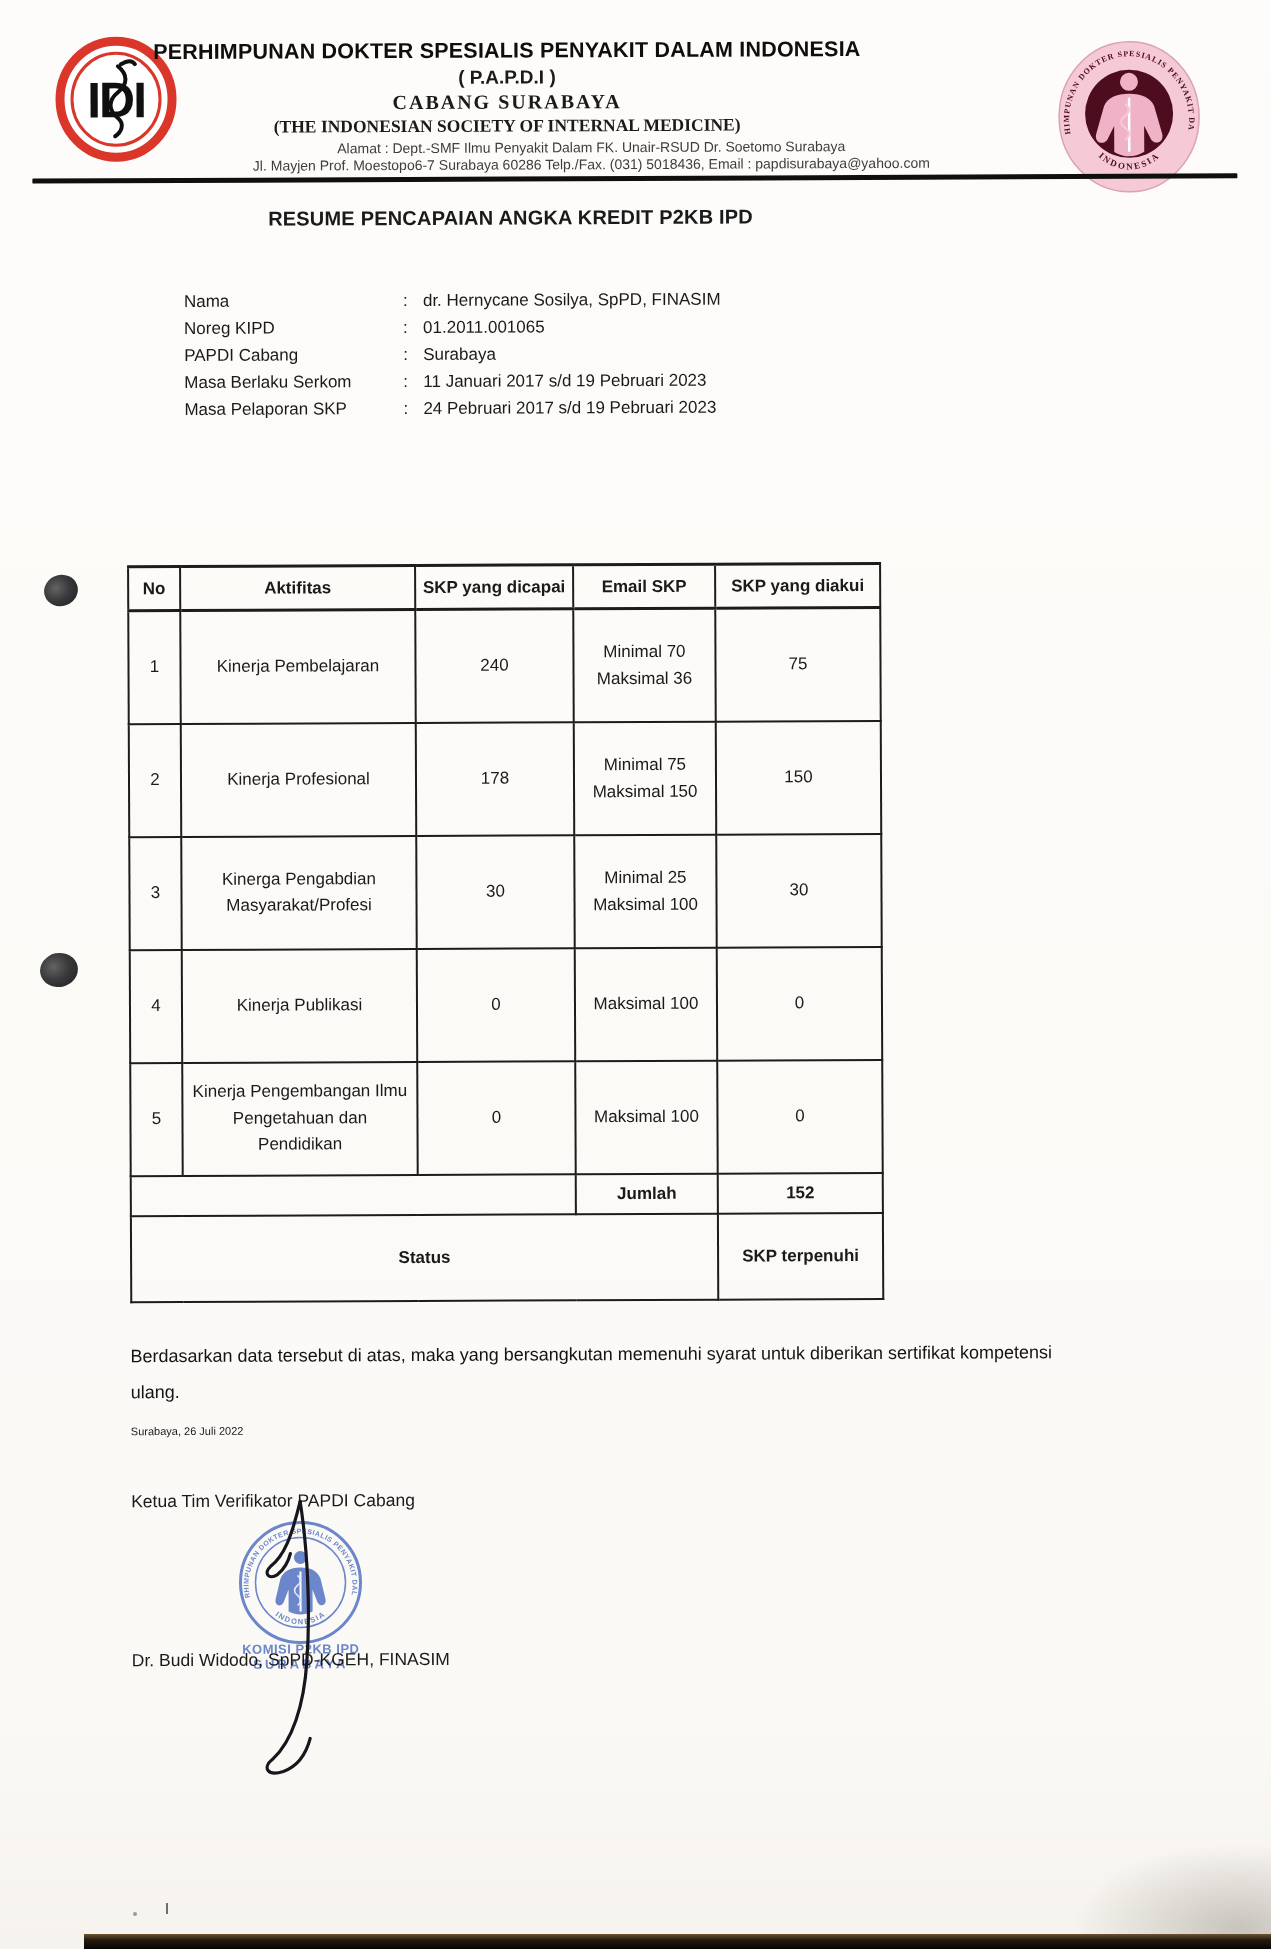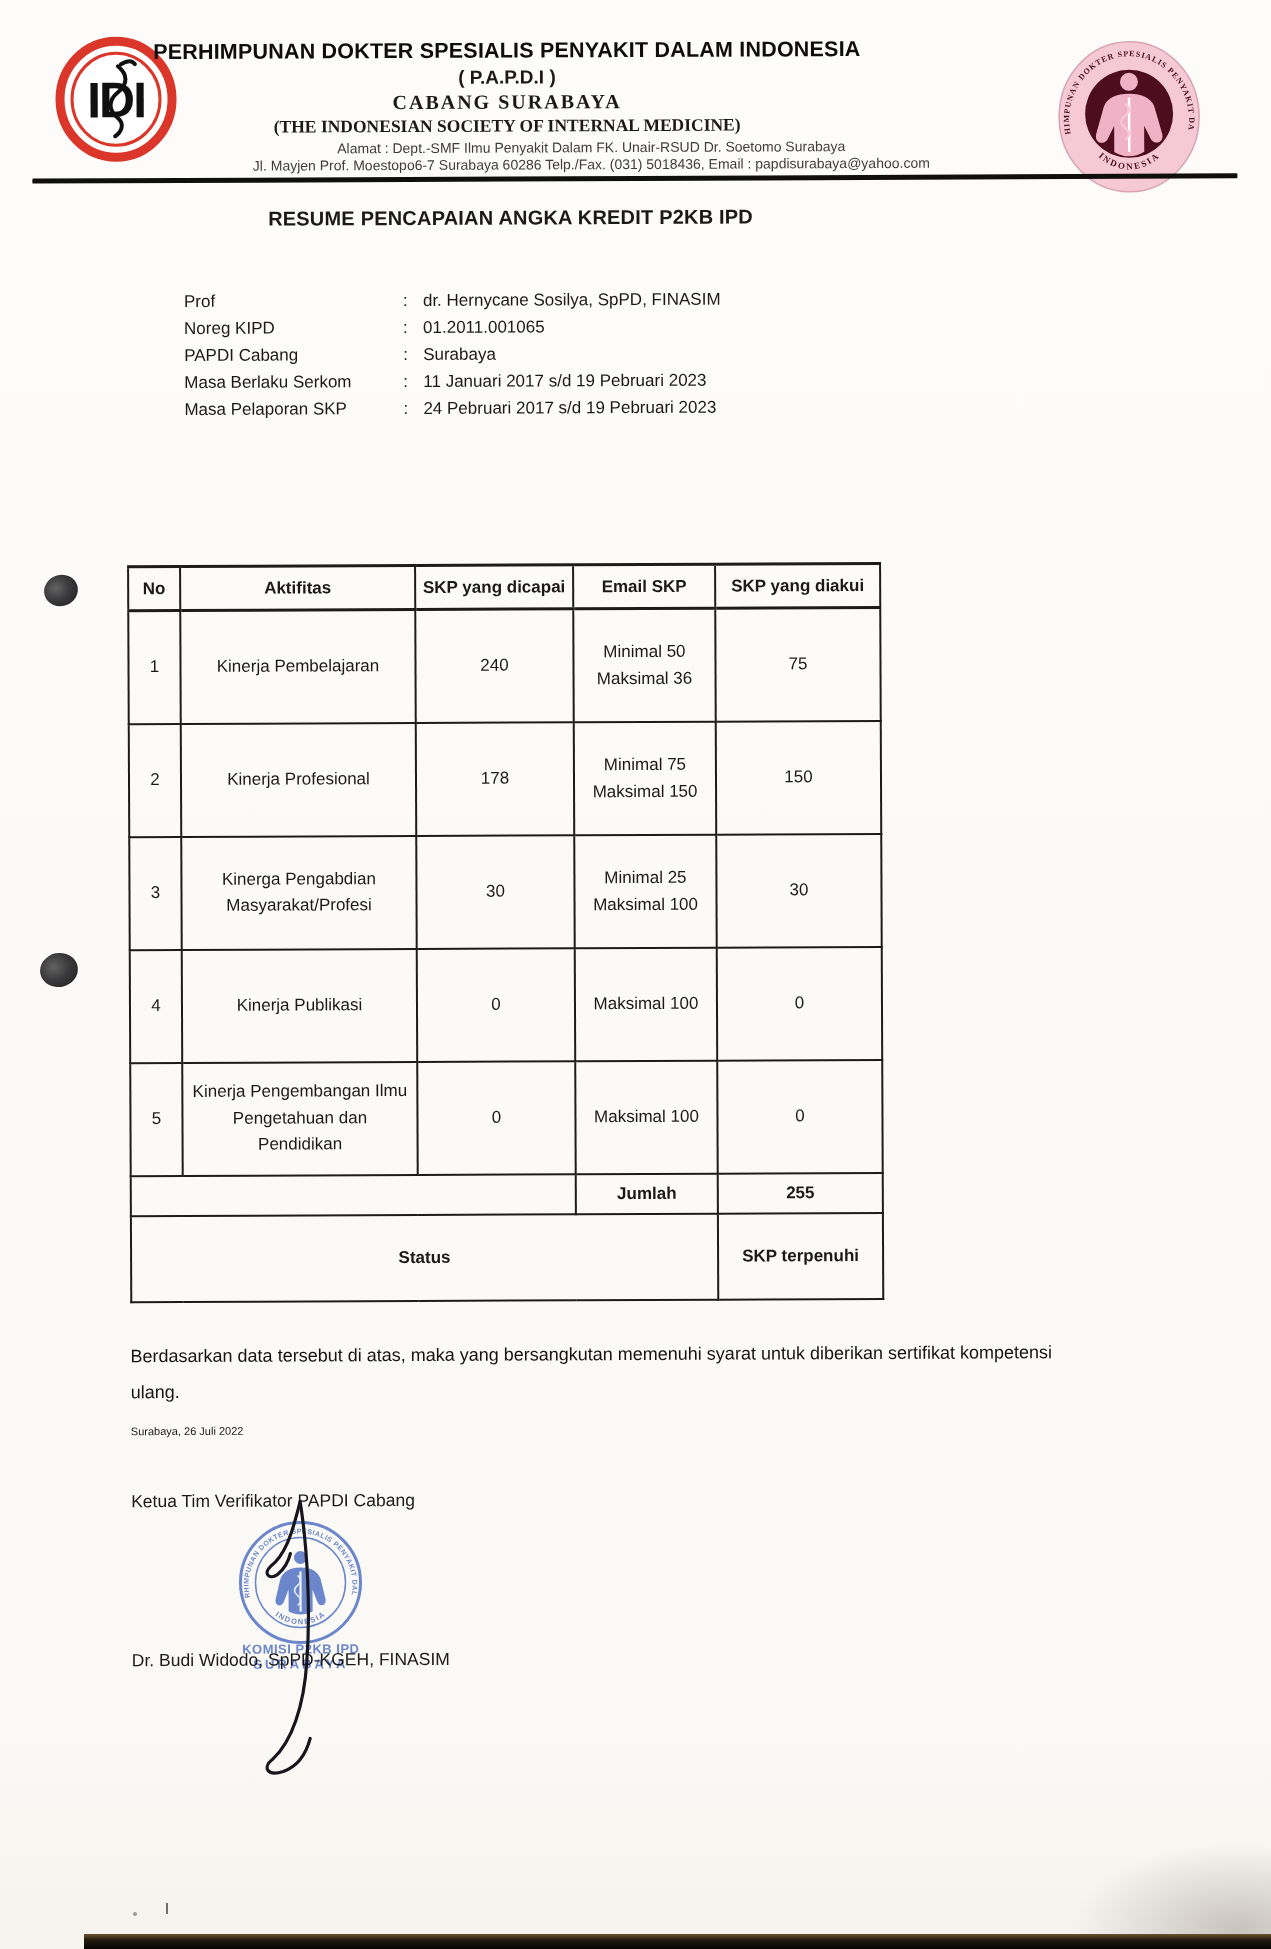--- a/index.html
+++ b/index.html
@@ -105,21 +105,21 @@
         <textPath href="#papdiArcBottom" startOffset="50%" text-anchor="middle">INDONESIA</textPath>
       </text>
     </svg>
 
     <div class="divider"></div>
 
     <div class="doc-title">RESUME PENCAPAIAN ANGKA KREDIT P2KB IPD</div>
 
     <div class="info">
       <div class="info-row">
-        <span class="info-label">Prof</span>
+        <span class="info-label">Nama</span>
         <span class="info-sep">:</span>
         <span class="info-value">dr. Hernycane Sosilya, SpPD, FINASIM</span>
       </div>
       <div class="info-row">
         <span class="info-label">Noreg KIPD</span>
         <span class="info-sep">:</span>
         <span class="info-value">01.2011.001065</span>
       </div>
       <div class="info-row">
         <span class="info-label">PAPDI Cabang</span>
@@ -154,21 +154,21 @@
           <th>Email SKP</th>
           <th>SKP yang diakui</th>
         </tr>
       </thead>
       <tbody>
         <tr class="data-row">
           <td>1</td>
           <td class="aktifitas-cell">Kinerja Pembelajaran</td>
           <td>240</td>
           <td>
-            <span class="tline">Minimal 50</span>
+            <span class="tline">Minimal 70</span>
             <span class="tline">Maksimal 36</span>
           </td>
           <td>75</td>
         </tr>
         <tr class="data-row">
           <td>2</td>
           <td class="aktifitas-cell">Kinerja Profesional</td>
           <td>178</td>
           <td>
             <span class="tline">Minimal 75</span>
@@ -202,21 +202,21 @@
           <td>0</td>
           <td>
             <span class="tline">Maksimal 100</span>
             <span class="tline"></span>
           </td>
           <td>0</td>
         </tr>
         <tr class="jumlah-row">
           <td colspan="3"></td>
           <td>Jumlah</td>
-          <td>255</td>
+          <td>152</td>
         </tr>
         <tr class="status-row">
           <td colspan="4">Status</td>
           <td>SKP terpenuhi</td>
         </tr>
       </tbody>
     </table>
 
     <p class="closing">Berdasarkan data tersebut di atas, maka yang bersangkutan memenuhi syarat untuk diberikan sertifikat kompetensi ulang.</p>
 

